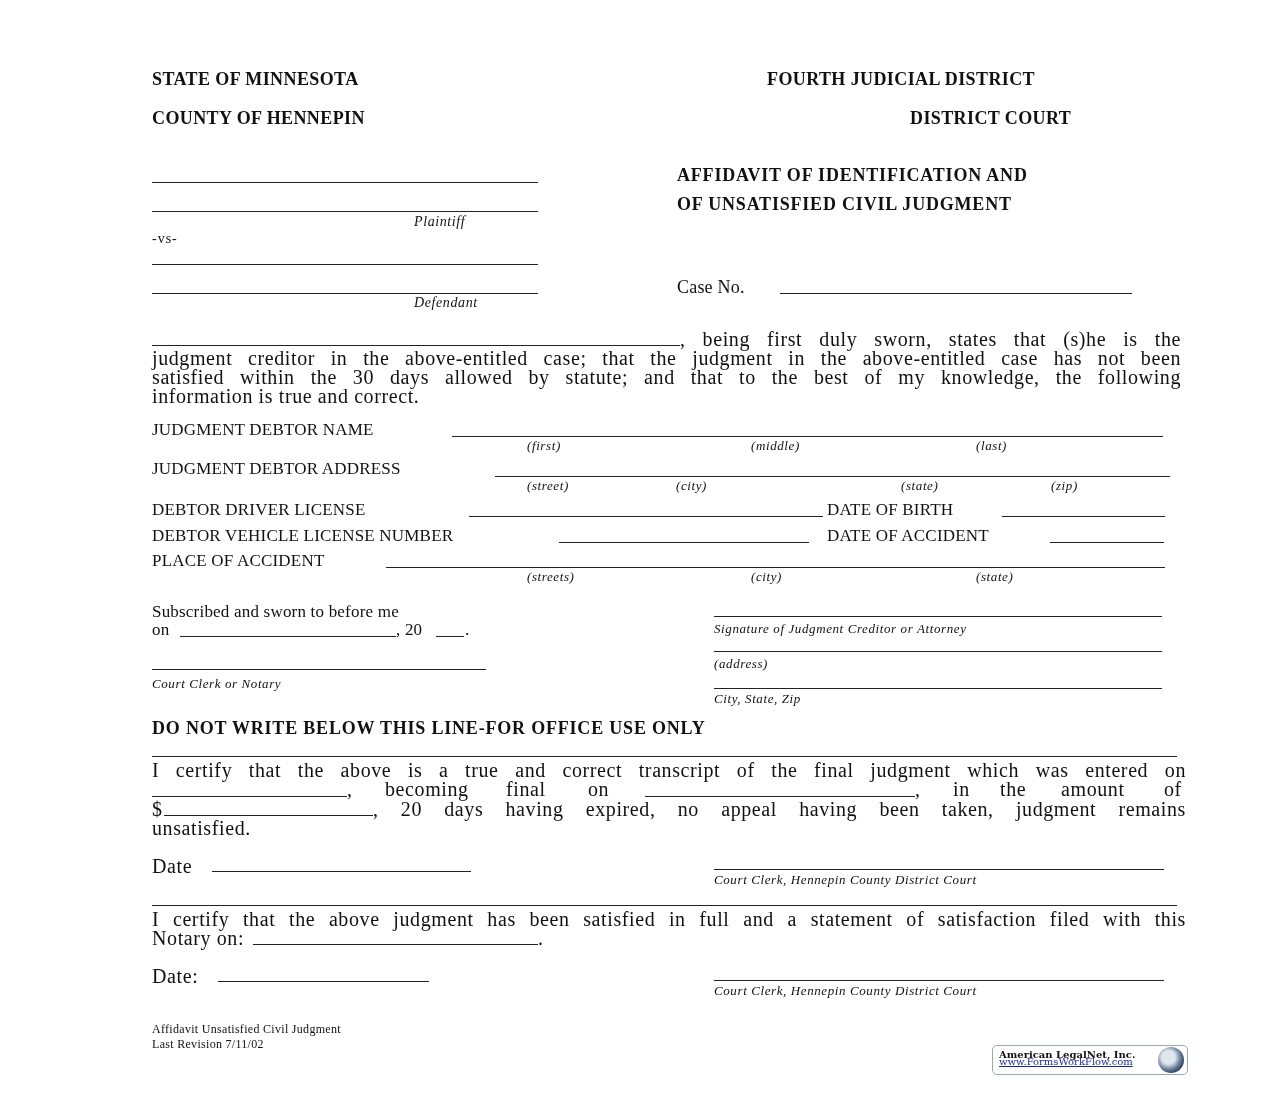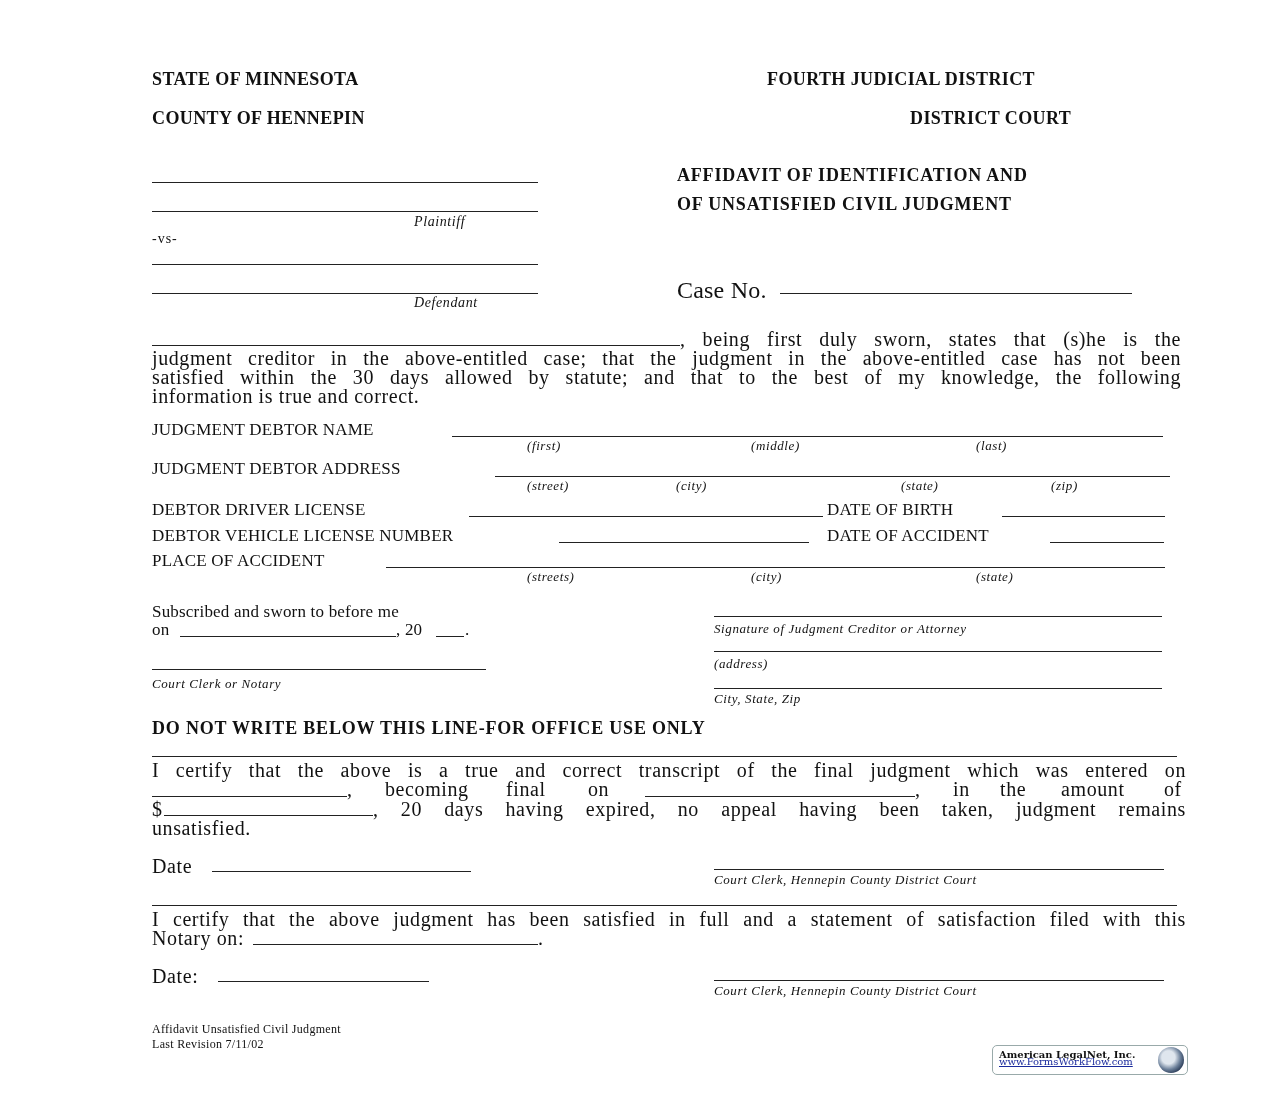--- a/index.html
+++ b/index.html
@@ -32,21 +32,21 @@
 <div class="abs hdr" style="left:677px;top:194px;letter-spacing:0.8px;">OF UNSATISFIED CIVIL JUDGMENT</div>
 
 <div class="field" style="left:152px;top:182px;width:386px;"></div>
 <div class="field" style="left:152px;top:211px;width:386px;"></div>
 <div class="abs sm" style="left:414px;top:214px;font-size:14px;">Plaintiff</div>
 <div class="abs" style="left:152px;top:231px;font-size:14px;letter-spacing:1px;">-vs-</div>
 <div class="field" style="left:152px;top:264px;width:386px;"></div>
 <div class="field" style="left:152px;top:293px;width:386px;"></div>
 <div class="abs sm" style="left:414px;top:295px;font-size:14px;">Defendant</div>
 
-<div class="abs lbl" style="left:677px;top:277px;font-size:24px;">Case No.</div>
+<div class="abs lbl" style="left:677px;top:277px;font-size:18px;">Case No.</div>
 <div class="field" style="left:780px;top:293px;width:352px;"></div>
 
 <div class="field" style="left:152px;top:345px;width:528px;"></div>
 <div class="abs txt just" style="left:680px;top:328px;width:501px;">, being first duly sworn, states that (s)he is the</div>
 <div class="abs txt just" style="left:152px;top:347px;width:1029px;">judgment creditor in the above-entitled case; that the judgment in the above-entitled case has not been</div>
 <div class="abs txt just" style="left:152px;top:366px;width:1029px;">satisfied within the 30 days allowed by statute; and that to the best of my knowledge, the following</div>
 <div class="abs txt" style="left:152px;top:385px;">information is true and correct.</div>
 
 <div class="abs lbl" style="left:152px;top:420px;">JUDGMENT DEBTOR NAME</div>
 <div class="field" style="left:452px;top:436px;width:711px;"></div>

